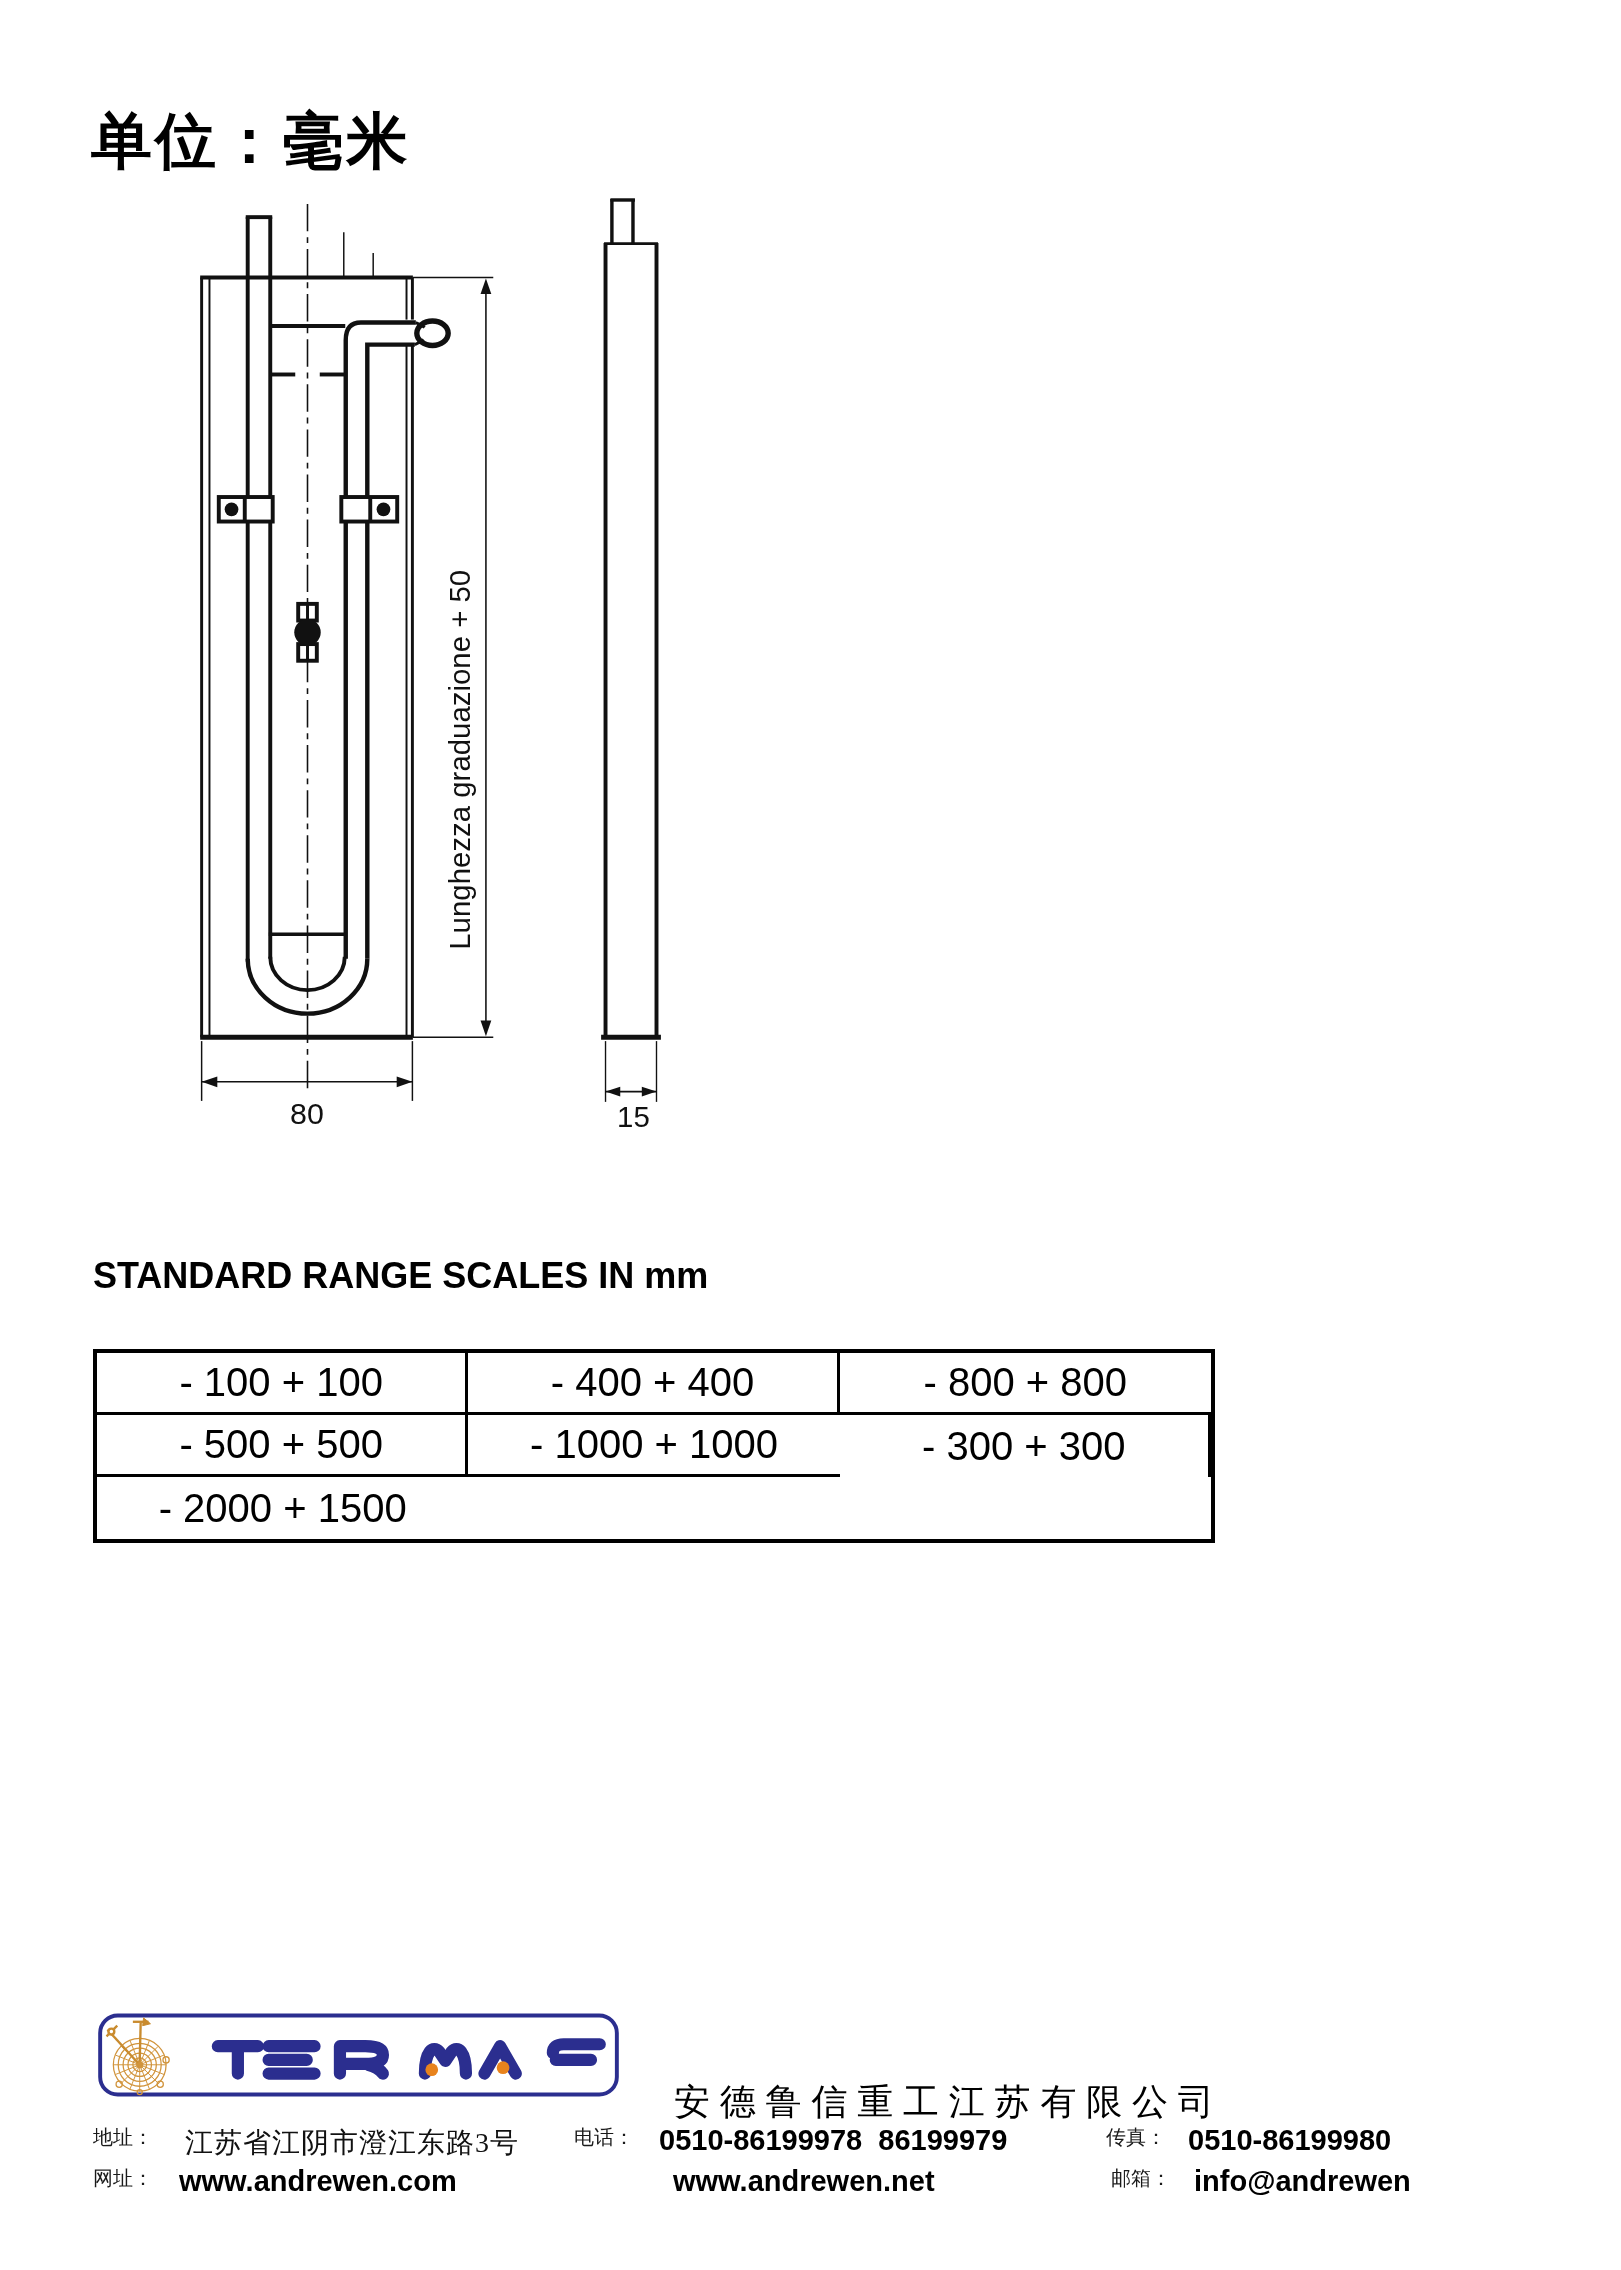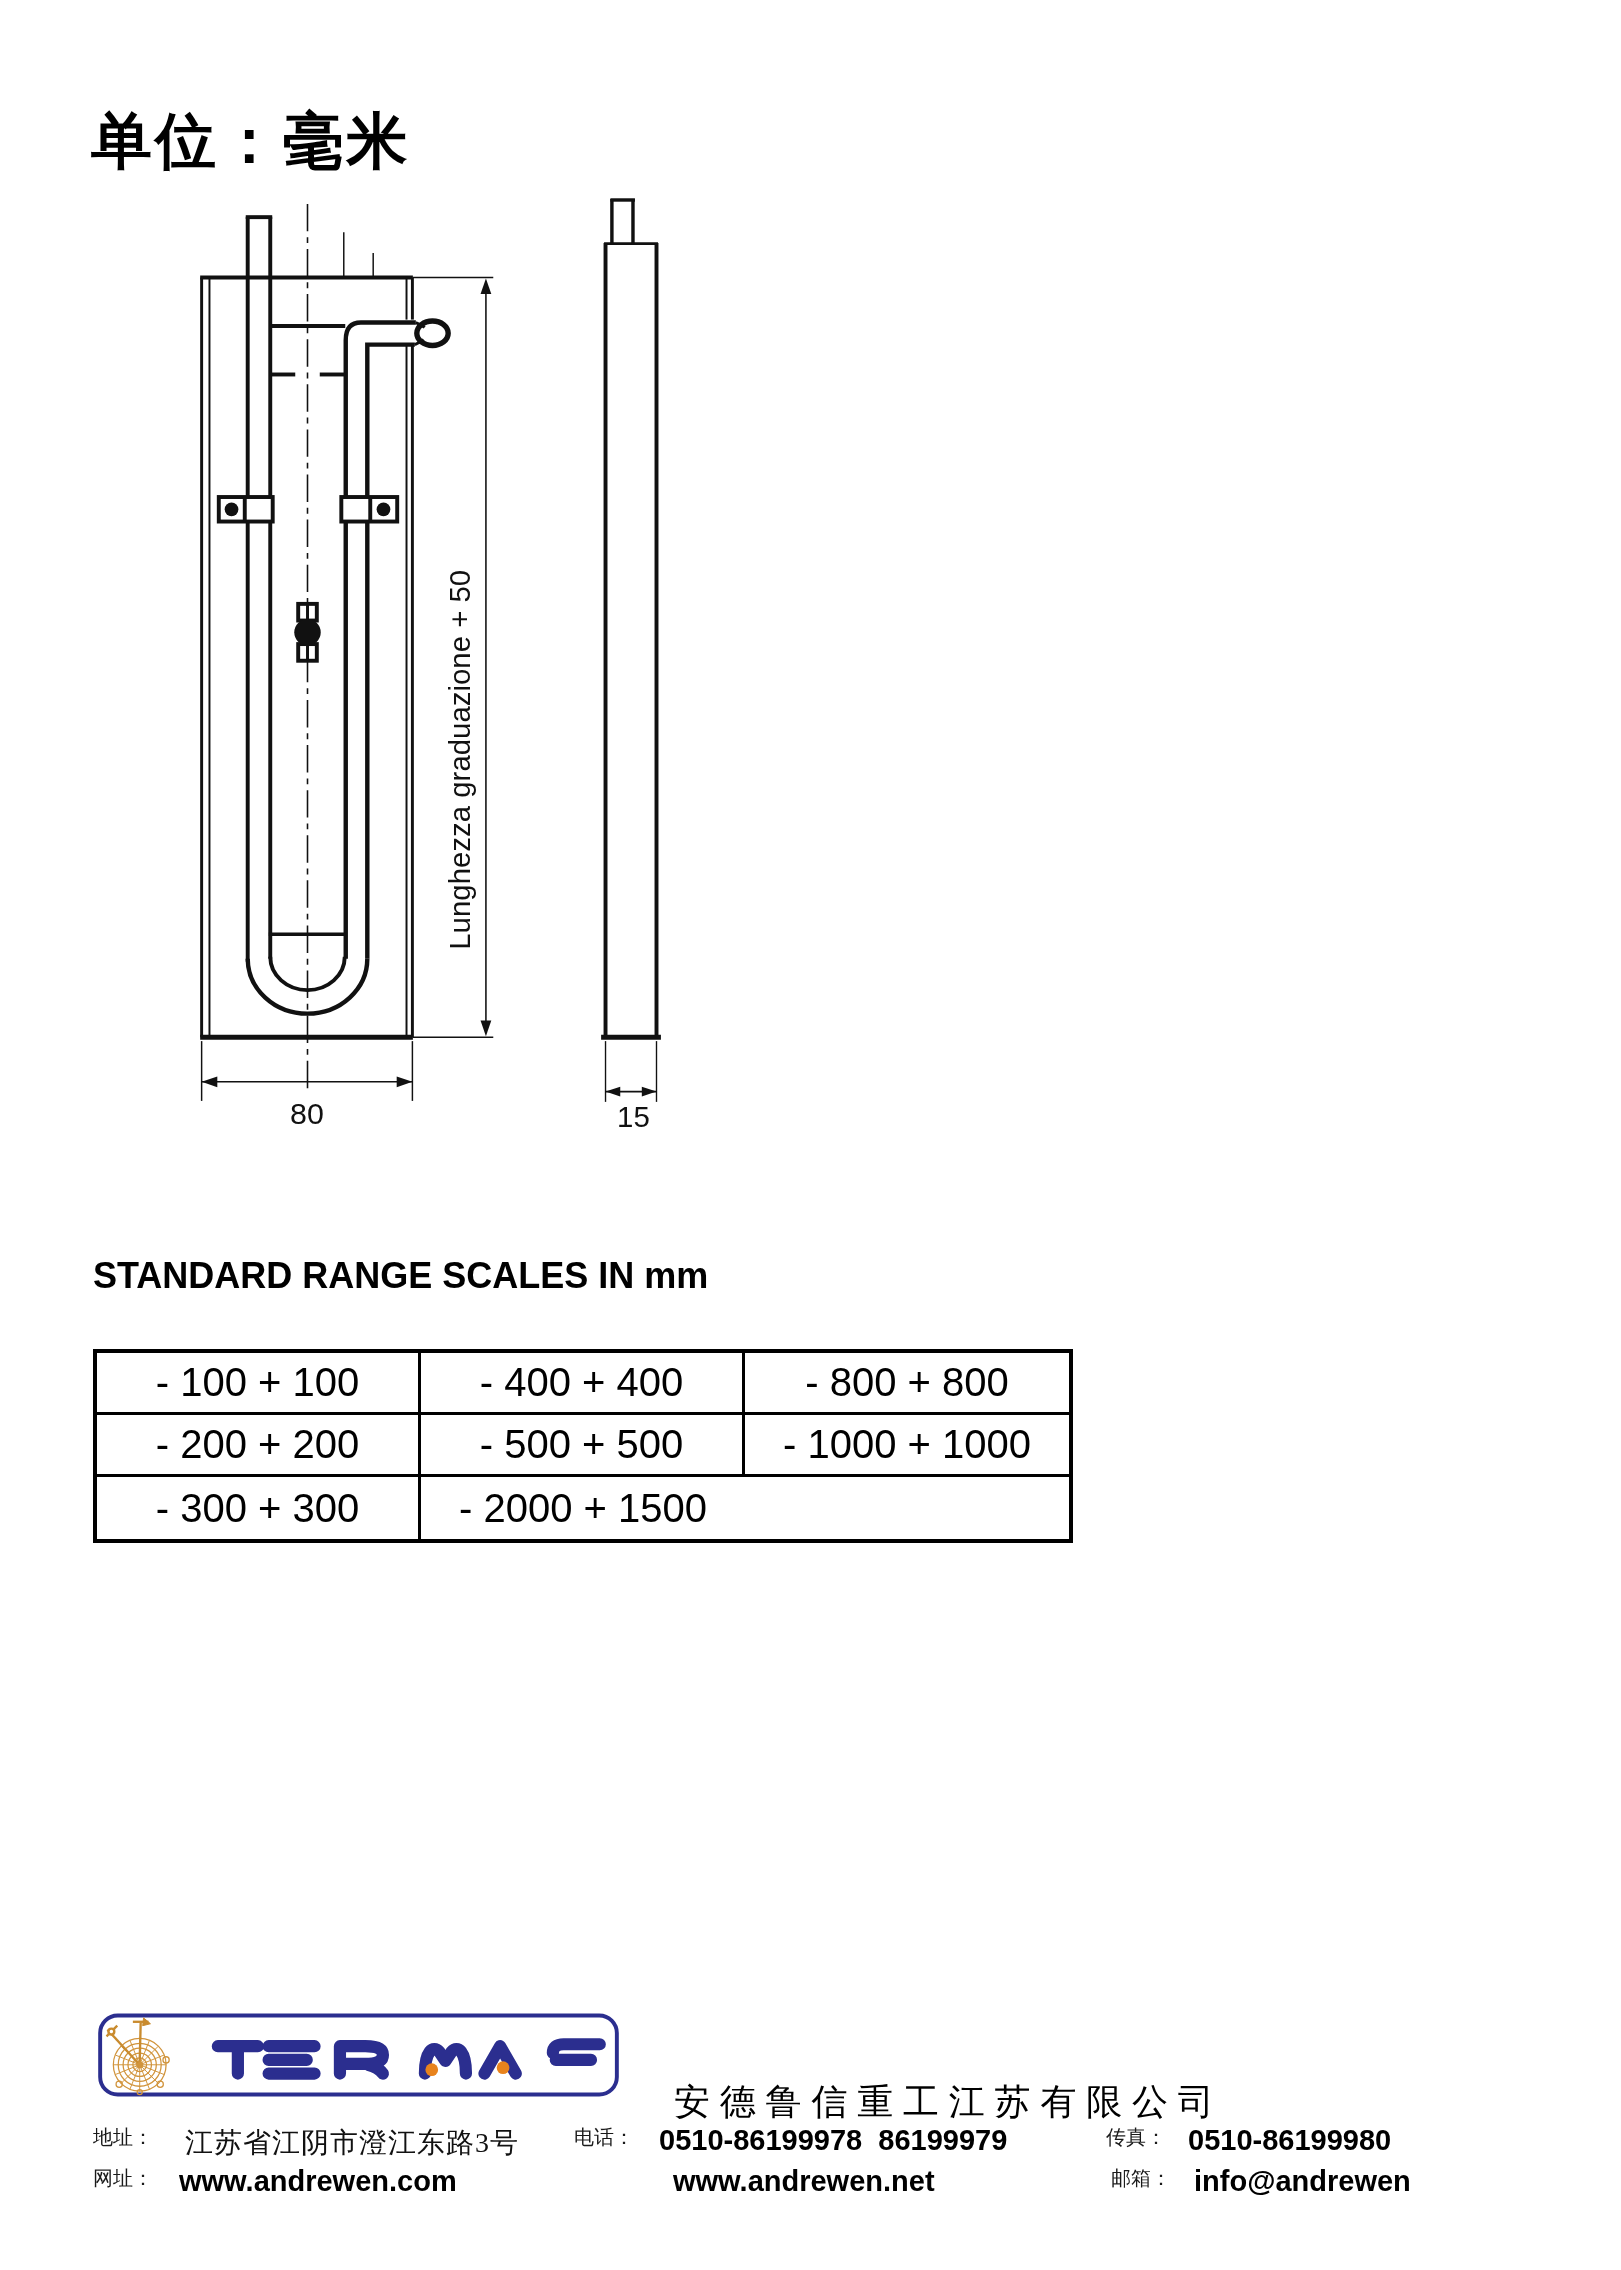--- a/index.html
+++ b/index.html
@@ -14,21 +14,21 @@
     font-size:61px;font-weight:600;letter-spacing:2.9px;color:#000;
   }
   
   #drawing{left:0;top:0;}
   
   #table-title{
     left:93px;top:1255px;font-size:36px;font-weight:bold;color:#000;
     font-family:"Liberation Sans", sans-serif;letter-spacing:0px;
   }
   #range-table{
-    left:93px;top:1349px;width:980px;height:194px;
+    left:93px;top:1349px;width:1122px;height:194px;
     border:4.9px solid #000;box-sizing:border-box;
     display:grid;grid-template-columns:1fr 1fr 1fr;grid-template-rows:1fr 1fr 1fr;
   }
   #range-table .cell{
     border-right:3.9px solid #000;border-bottom:3.9px solid #000;
     display:flex;align-items:center;justify-content:center;
     font-size:40px;color:#000;white-space:pre;
     font-family:"Liberation Sans", sans-serif;
   }
   #range-table .cell.last-col{border-right:none;}
@@ -154,21 +154,20 @@
     </g>
   </g>
 </svg>
 
 <div class="abs" id="table-title">STANDARD RANGE SCALES IN mm</div>
 
 <div class="abs" id="range-table">
   <div class="cell">- 100 + 100</div>
   <div class="cell">- 400 + 400</div>
   <div class="cell last-col">- 800 + 800</div>
-  <div class="cell">- 200 + 200</div>
   <div class="cell">- 500 + 500</div>
   <div class="cell last-col">- 1000 + 1000</div>
   <div class="cell last-row">- 300 + 300</div>
   <div class="cell last-col last-row">- 2000 + 1500</div>
 </div>
 
 <svg class="abs" id="logo-box" width="523" height="84" viewBox="0 0 534 86" fill="none">
   <rect x="2.5" y="2.5" width="529" height="81" rx="18" stroke="#2b2e8f" stroke-width="4" fill="#fff"></rect>
 
   <g stroke="#d1943c" stroke-width="1.3">

